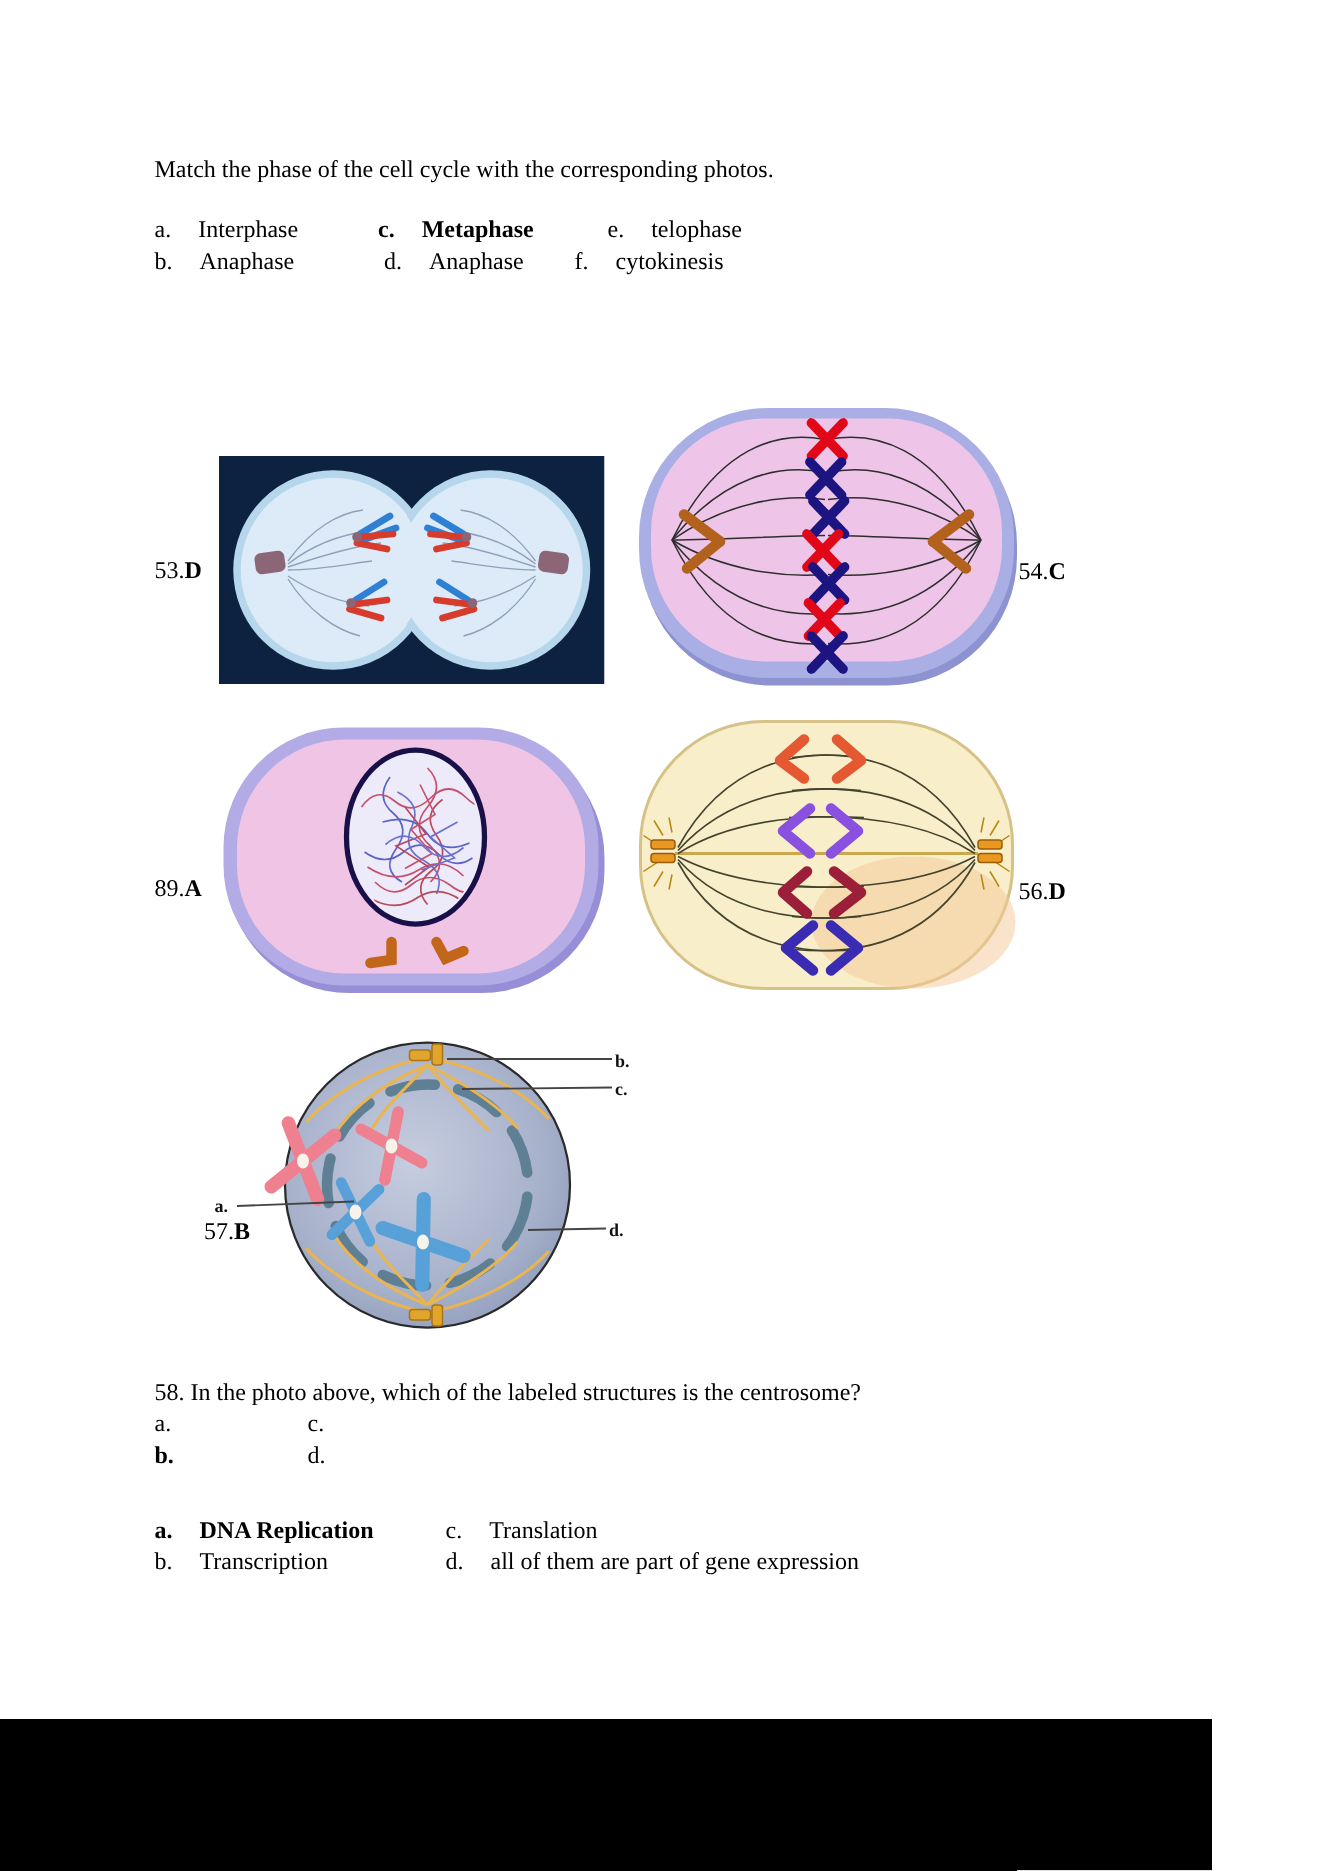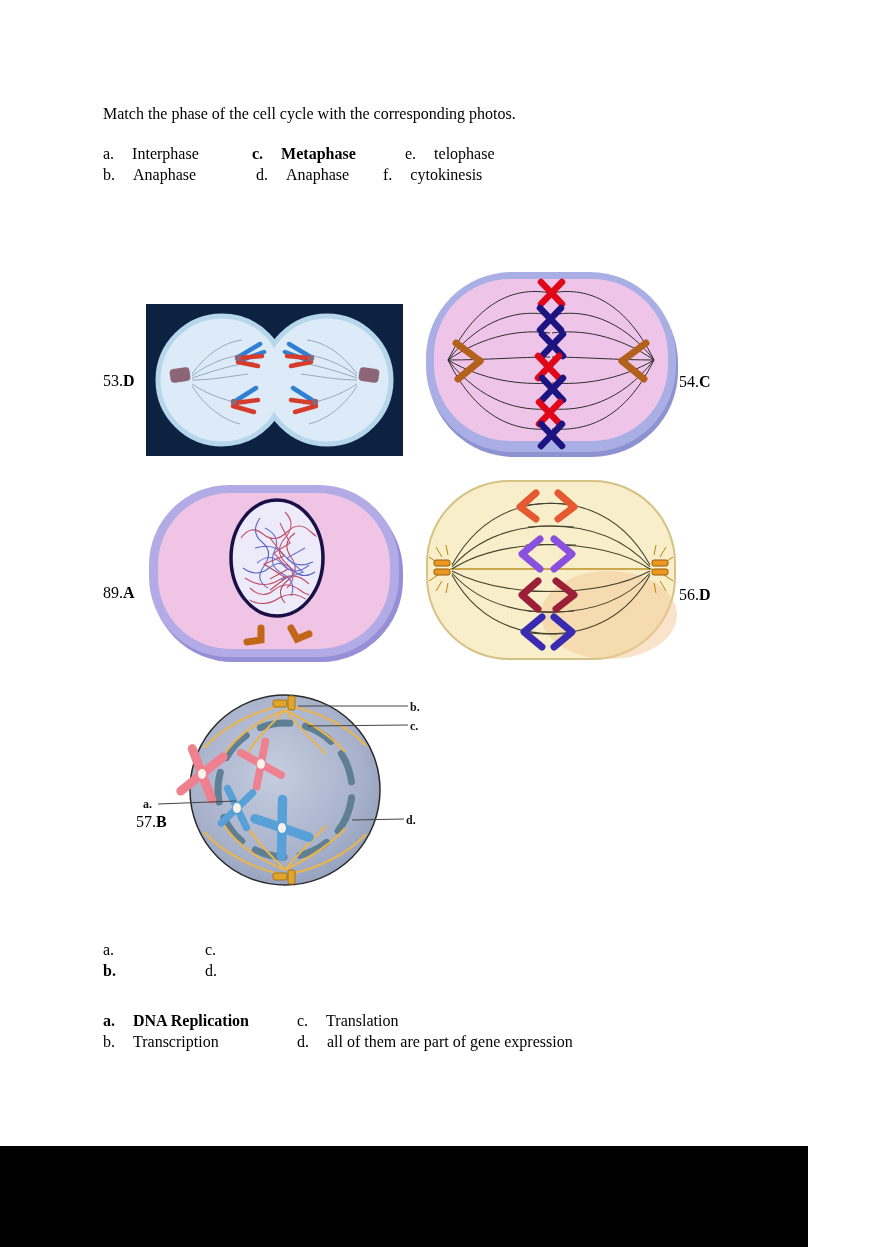--- a/index.html
+++ b/index.html
@@ -268,20 +268,21 @@
         <path d="M18 112 L96 109"></path>
         <path d="M212 128 L264 127"></path>
       </g>
       <text x="270" y="19" font-size="12" font-weight="bold" font-family="Liberation Serif, serif" fill="#111">b.</text>
       <text x="270" y="38" font-size="12" font-weight="bold" font-family="Liberation Serif, serif" fill="#111">c.</text>
       <text x="3" y="116" font-size="12" font-weight="bold" font-family="Liberation Serif, serif" fill="#111">a.</text>
       <text x="266" y="132" font-size="12" font-weight="bold" font-family="Liberation Serif, serif" fill="#111">d.</text>
     </svg>
   </div>
 
+  <div class="abs txt" style="left:103px;top:919px;">58. In the photo above, which of the labeled structures is the centrosome?</div>
   <div class="abs txt" style="left:103px;top:940px;">a.</div>
   <div class="abs txt" style="left:205px;top:940px;">c.</div>
   <div class="abs txt bold" style="left:103px;top:961px;">b.</div>
   <div class="abs txt" style="left:205px;top:961px;">d.</div>
 
   <div class="abs txt bold" style="left:103px;top:1011px;">
     <span class="optkey">a.</span><span class="optlabel">DNA Replication</span>
   </div>
   <div class="abs txt" style="left:297px;top:1011px;">
     <span class="optkey">c.</span><span class="optlabel">Translation</span>

